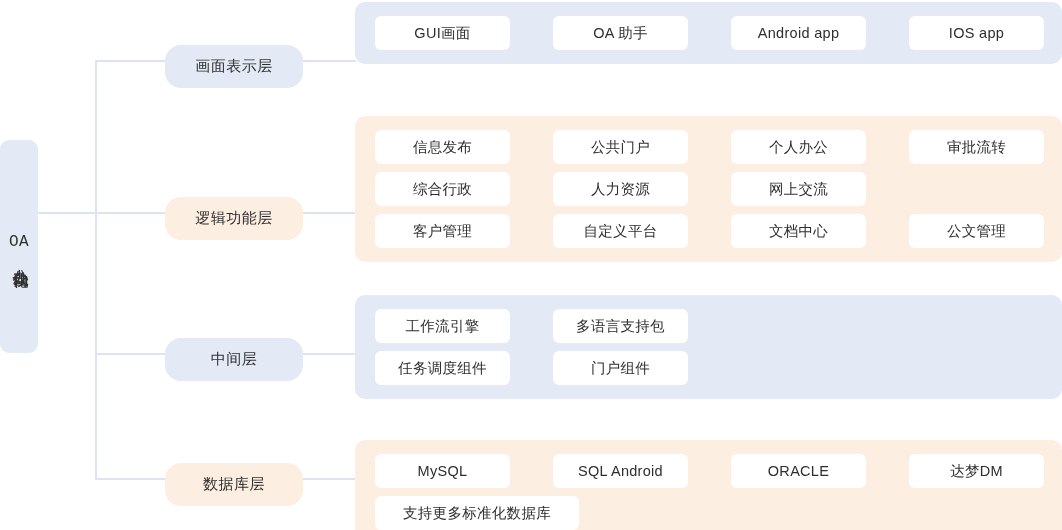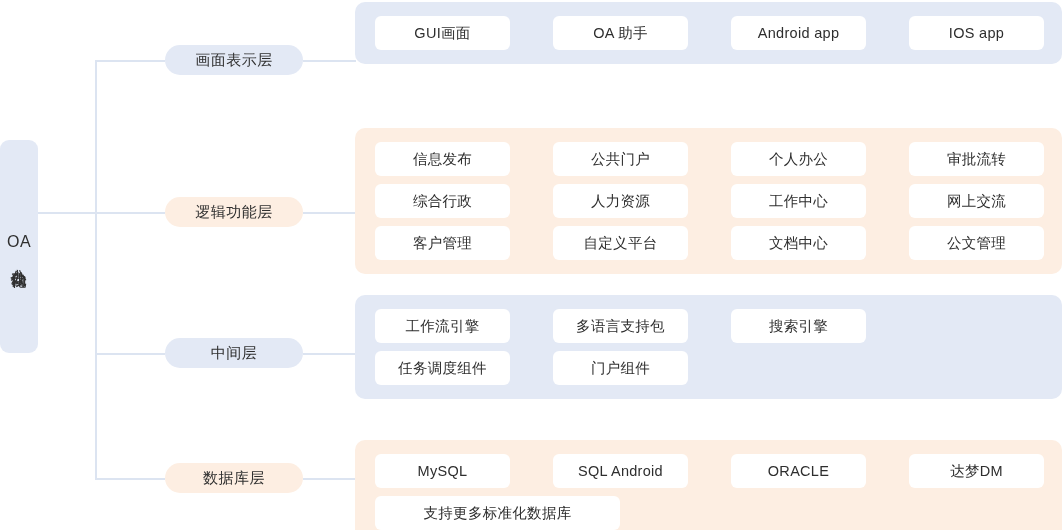--- a/index.html
+++ b/index.html
@@ -24,20 +24,21 @@
     top: 140px;
     width: 38px;
     height: 213px;
     background: #e3e9f5;
     border-radius: 9px;
     display: flex;
     flex-direction: column;
     align-items: center;
     justify-content: center;
     color: #2f2f2f;
+    font-family: Liberation Mono, monospace;
   }
   .root-line1 {
     font-size: 16px;
     line-height: 20px;
     letter-spacing: 0.5px;
     margin-bottom: 4px;
   }
   .root-line2 {
     font-size: 16px;
     line-height: 19px;
@@ -52,21 +53,21 @@
     background: #dce4f1;
   }
   .conn-h { height: 2px; }
   .conn-v { width: 2px; }
 
   
   .layer-pill {
     position: absolute;
     left: 165px;
     width: 138px;
-    height: 30px;
+    height: 43px;
     border-radius: 16px;
     display: flex;
     align-items: center;
     justify-content: center;
     font-size: 15px;
     color: #2f2f2f;
     letter-spacing: 0.5px;
   }
   .pill-blue   { background: #e3e9f5; }
   .pill-orange { background: #fdeee2; }
@@ -95,21 +96,21 @@
     border-radius: 6px;
     display: flex;
     align-items: center;
     justify-content: center;
     font-size: 14.5px;
     color: #2e2e2e;
     flex: none;
     margin-right: 43px;
     letter-spacing: 0.3px;
   }
-  .item-box.wide { width: 245px; }
+  .item-box.wide { width: 204px; }
   .item-box.spaced { letter-spacing: 9px; text-indent: 9px; }
   .row-pad { padding-left: 20px; }
 </style>
 </head>
 <body>
 
 <div id="diagram">
 
   <div class="root-node">
     <span class="root-line1">OA</span>
@@ -144,45 +145,43 @@
   </div>
 
   <div class="panel panel-blue" style="top:2px;">
       <div class="panel-row row-pad">
         <div class="item-box">GUI画面</div>
         <div class="item-box">OA 助手</div>
         <div class="item-box">Android app</div>
         <div class="item-box">IOS app</div>
       </div>
     </div>
-  <div class="panel panel-orange" style="top:128px;">
+  <div class="panel panel-orange" style="top:116px;">
       <div class="panel-row row-pad">
         <div class="item-box">信息发布</div>
         <div class="item-box">公共门户</div>
         <div class="item-box">个人办公</div>
         <div class="item-box">审批流转</div>
       </div>
       <div class="panel-row row-pad">
         <div class="item-box">综合行政</div>
         <div class="item-box">人力资源</div>
-        <div class="item-box">工作中心</div>
         <div class="item-box">网上交流</div>
       </div>
       <div class="panel-row row-pad">
         <div class="item-box">客户管理</div>
         <div class="item-box">自定义平台</div>
         <div class="item-box">文档中心</div>
         <div class="item-box">公文管理</div>
       </div>
     </div>
   <div class="panel panel-blue" style="top:295px;">
       <div class="panel-row row-pad">
         <div class="item-box">工作流引擎</div>
         <div class="item-box">多语言支持包</div>
-        <div class="item-box">搜索引擎</div>
       </div>
       <div class="panel-row row-pad">
         <div class="item-box">任务调度组件</div>
         <div class="item-box">门户组件</div>
       </div>
     </div>
   <div class="panel panel-orange" style="top:440px;">
       <div class="panel-row row-pad">
         <div class="item-box">MySQL</div>
         <div class="item-box">SQL Android</div>

